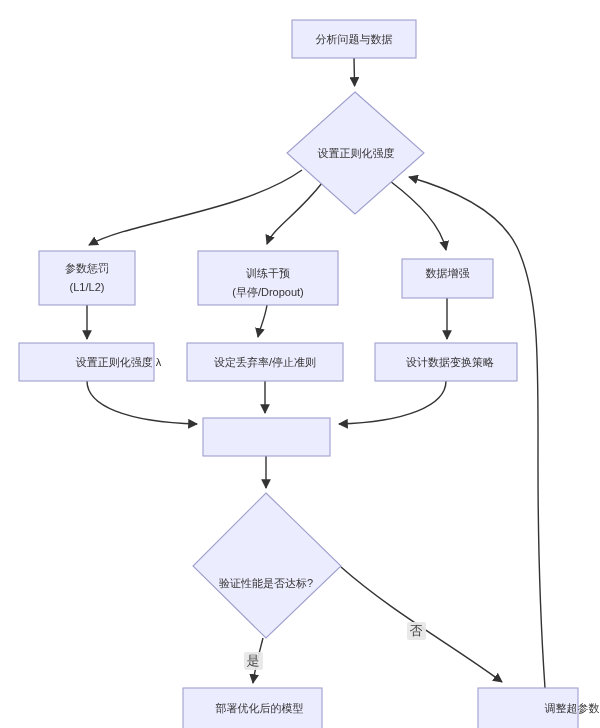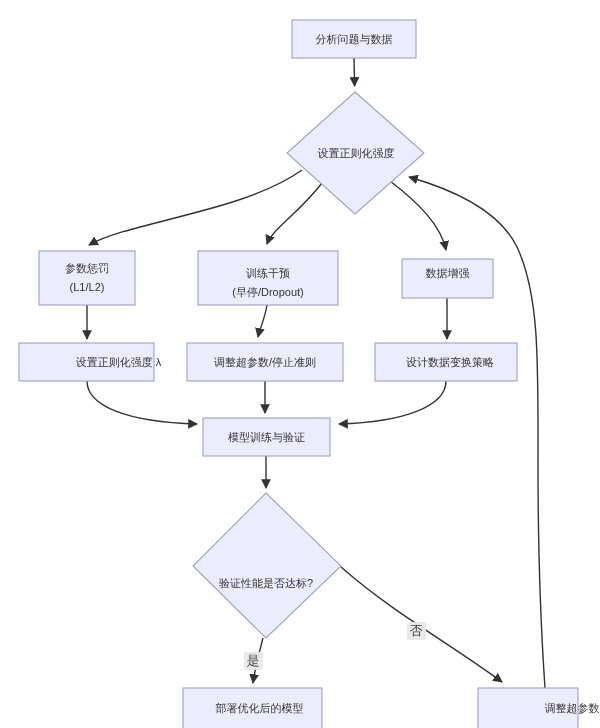--- a/index.html
+++ b/index.html
@@ -83,25 +83,24 @@
 
   <div class="nlabel" style="left:198px;top:251px;width:140px;height:64px;">
     <span>训练干预</span>
     <span>(早停/Dropout)</span>
   </div>
 
   <div class="nlabel" style="left:402px;top:259px;width:91px;height:29px;">数据增强</div>
 
   <div class="nlabel" style="left:19px;top:343px;width:135px;height:38px;margin-left:32px;">设置正则化强度 λ</div>
 
-  <div class="nlabel" style="left:187px;top:343px;width:156px;height:38px;">调整超参数/停止准则</div>
+  <div class="nlabel" style="left:187px;top:343px;width:156px;height:38px;">设定丢弃率/停止准则</div>
 
   <div class="nlabel" style="left:375px;top:343px;width:150px;height:38px;">设计数据变换策略</div>
 
-  <div class="nlabel" style="left:203px;top:418px;width:127px;height:38px;">模型训练与验证</div>
 
   <div class="nlabel" style="left:193px;top:563px;width:146px;height:40px;">验证性能是否达标?</div>
 
   <div class="nlabel" style="left:183px;top:688px;width:153px;height:40px;">部署优化后的模型</div>
 
   <div class="nlabel" style="left:478px;top:688px;width:100px;height:40px;margin-left:44px;">调整超参数</div>
 
   <div class="elabel" style="left:241px;top:651px;width:24px;height:20px;">
     <span>是</span>
   </div>

